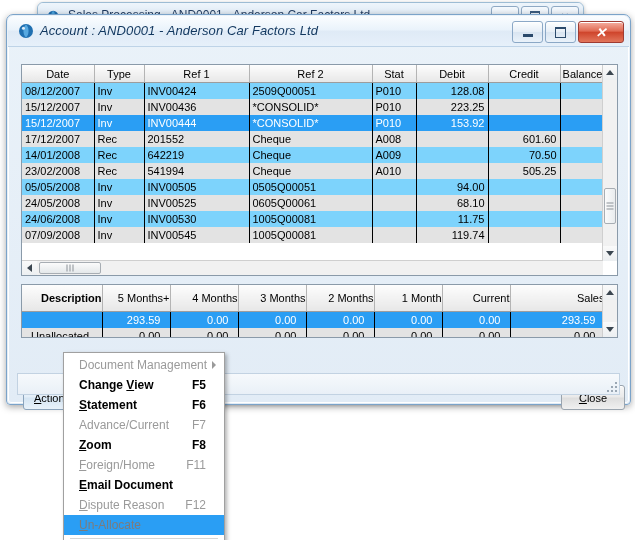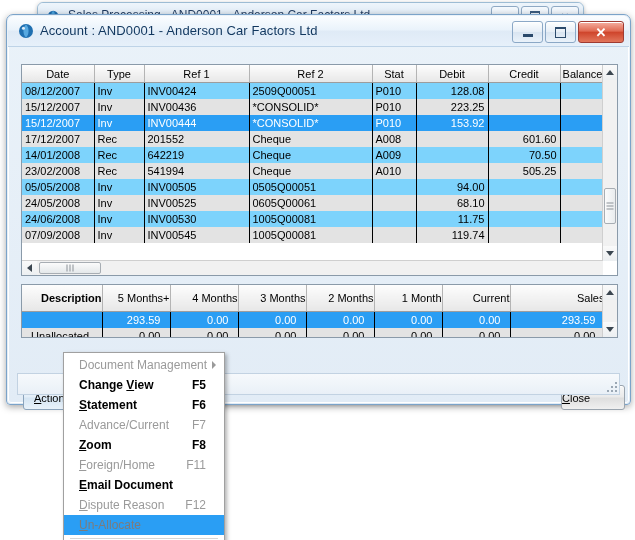--- a/index.html
+++ b/index.html
@@ -63,20 +63,21 @@
   }
   .dlg-inner-border {
     position:absolute; left:1px; top:1px; right:1px; bottom:1px;
     border:1px solid #ffffff; border-radius:6px 6px 3px 3px; pointer-events:none;
   }
   .titlebar {
     position: absolute; left: 1px; top: 1px; right: 1px; height: 30px;
     background: linear-gradient(180deg,#fbfdff 0%, #eaf3fb 45%, #dfeaf6 52%, #e6f0fa 100%);
     border-radius: 6px 6px 0 0;
     border-bottom: 1px solid #bed3e7;
+    font-style: italic;
   }
   .title-icon { position: absolute; left: 10px; top: 7px; width:16px; height:16px; }
   .title-text {
     position: absolute; left: 32px; top: 7px;
     font-size: 13px; color: #11375f; white-space: nowrap; letter-spacing: 0.1px;
   }
   .win-btns { position: absolute; right: 5px; top: 5px; display: flex; gap: 2px; }
   .win-btn {
     width: 29px; height: 20px; border-radius: 3px;
     border: 1px solid #8ba8c6;
@@ -176,21 +177,21 @@
   }
   tr.a-sel td { background:#2a9ef4; color:#fff; }
   tr.a-norm td { background:#e3e3e3; color:#000; }
   .aging-scroll-v { position:absolute; right:0; top:0; bottom:0; width:14px; background:#f1f1f1; border-left:1px solid #cfcfcf; }
 
   
   .btn {
     position: absolute;
     border: 1px solid #8ba3bb; border-radius: 3px;
     background: linear-gradient(180deg,#f4f9fd 0%, #e3eef8 47%, #d5e5f3 53%, #e9f2fa 100%);
-    font-size: 11px; color:#000; display:flex; align-items:center; 
+    font-size: 11px; color:#000; display:flex; align-items:center; justify-content:center;
     box-shadow: inset 0 1px 0 #ffffff;
   }
   #action-button { left: 15px; top: 339px; width: 75px; height: 23px; justify-content:flex-start; padding-left:10px;}
   #action-button .caret { position:absolute; right: 9px; top: 10px;
     width:0;height:0;border-left:4px solid transparent;border-right:4px solid transparent;border-top:4px solid #33425a; }
   #close-button { left: 553px; top: 339px; width: 62px; height: 23px;
     border:1px solid #9aa4ae; background: linear-gradient(180deg,#f7f7f7 0%,#eaeaea 47%,#dedede 53%,#f0f0f0 100%);}
   .u { text-decoration: underline; }
 
   .help-icon {

